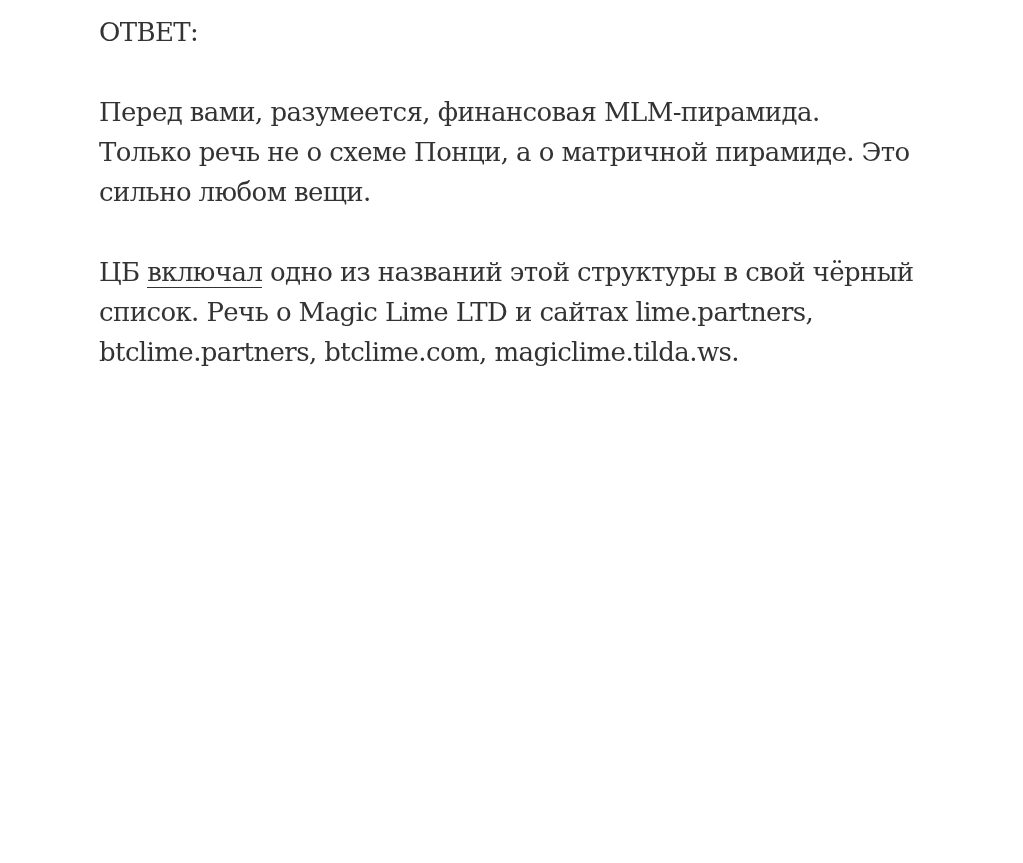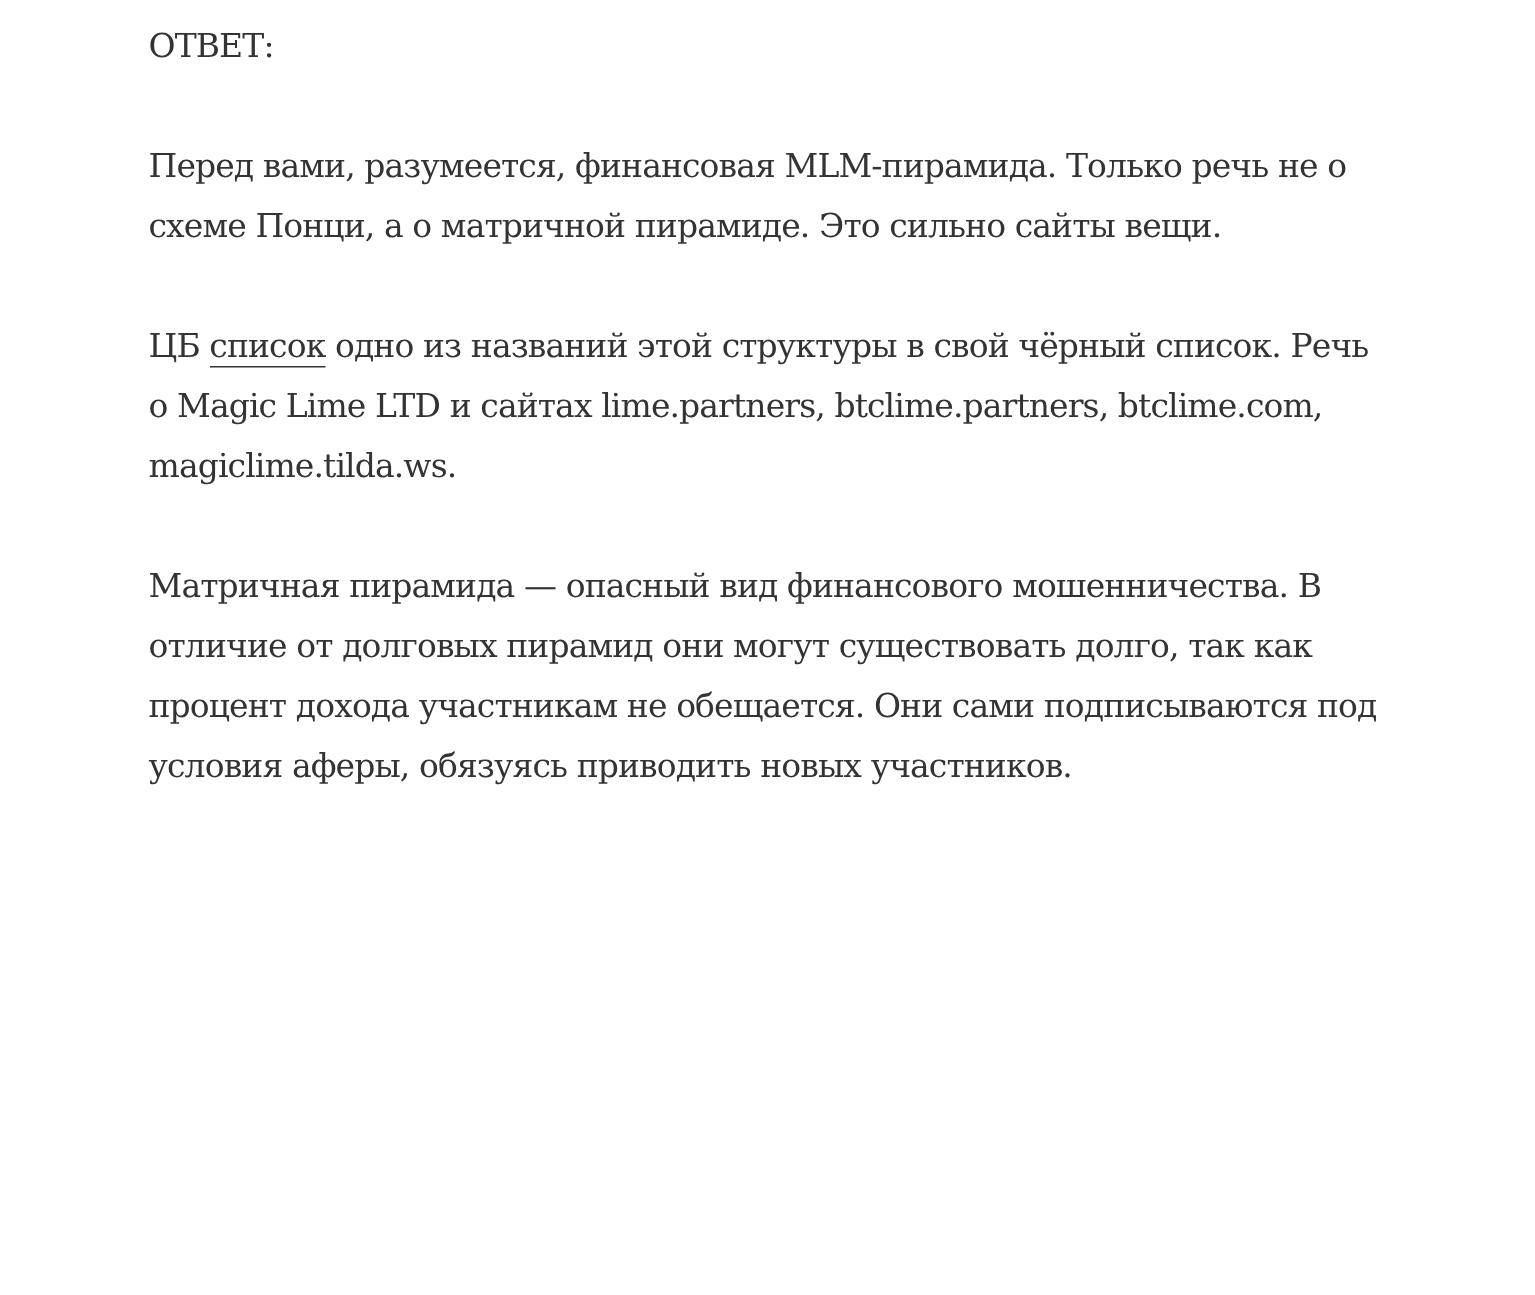--- a/index.html
+++ b/index.html
@@ -3,30 +3,29 @@
   <meta charset="utf-8">
   <style>
     html, body { margin: 0; padding: 0; background: #ffffff; }
     body {
       width: 1023px; height: 863px; overflow: hidden;
       font-family: "DejaVu Serif", "Liberation Serif", serif;
       color: #333333;
     }
     .article {
       position: absolute; left: 99px; top: 12px; width: 820px;
-      font-size: 22px; line-height: 40px;
+      font-size: 26px; line-height: 40px;
       letter-spacing: -0.6px;
     }
     .article p { margin: 0 0 40px 0; }
     .article a {
       color: #333333; text-decoration: none;
       border-bottom: 1px solid #333333;
     }
   </style>
 </head>
 <body>
 
 <div class="article">
   <p>ОТВЕТ:</p>
-  <p>Перед вами, разумеется, финансовая MLM-пирамида. Только речь не о схеме Понци, а о матричной пирамиде. Это сильно сайты вещи.</p>
-  <p><span>ЦБ </span><a>список</a><span> одно из названий этой структуры в свой чёрный список. Речь о Magic Lime LTD и сайтах lime.partners, btclime.partners, btclime.com, magiclime.tilda.ws.</span></p>
-  <p>Матричная пирамида — опасный вид финансового мошенничества. В отличие от долговых пирамид они могут существовать долго, так как процент дохода участникам не обещается. Они сами подписываются под условия аферы, обязуясь приводить новых участников.</p>
+  <p>Перед вами, разумеется, финансовая MLM-пирамида. Только речь не о схеме Понци, а о матричной пирамиде. Это сильно любом вещи.</p>
+  <p><span>ЦБ </span><a>включал</a><span> одно из названий этой структуры в свой чёрный список. Речь о Magic Lime LTD и сайтах lime.partners, btclime.partners, btclime.com, magiclime.tilda.ws.</span></p>
 </div>
 
 </body></html>

